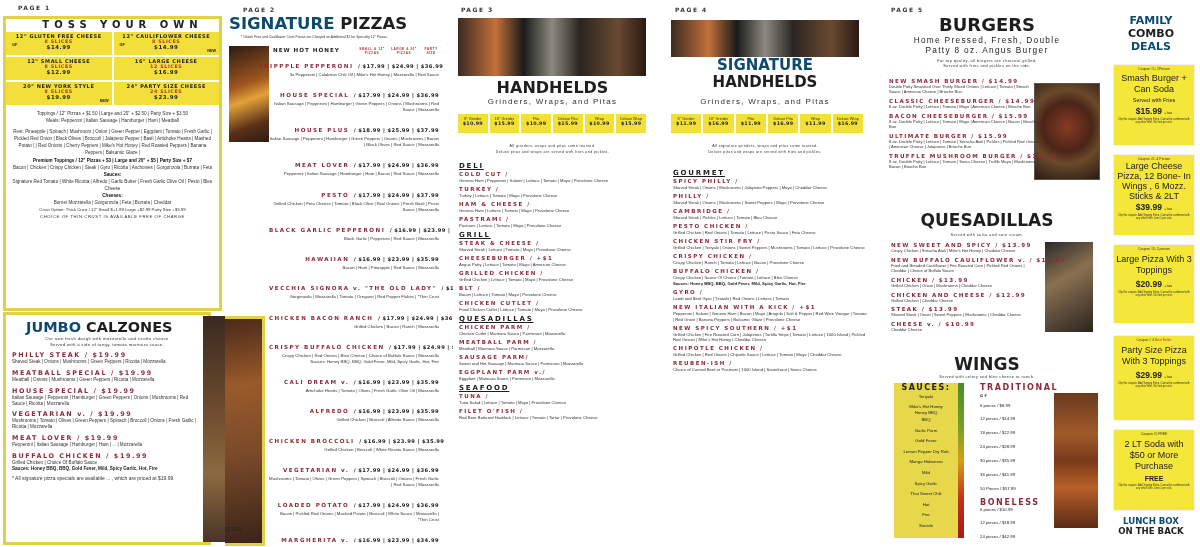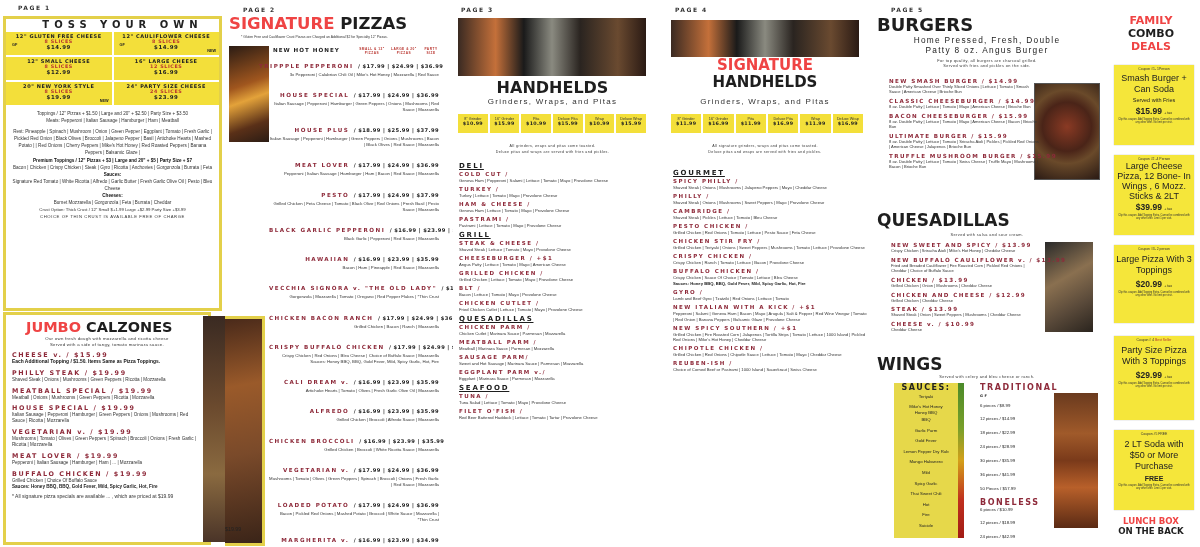--- a/index.html
+++ b/index.html
@@ -1,20 +1,20 @@
 <!DOCTYPE html>
 <html><head>
 <meta charset="utf-8">
 <style>
   * { box-sizing: border-box; margin: 0; padding: 0; }
   html, body { width: 1200px; height: 547px; overflow: hidden; background: #fff; }
   body { font-family: "Liberation Sans", sans-serif; color: #222; position: relative; }
   .page { position: absolute; top: 0; height: 547px; overflow: hidden; }
   .pg-label { font-family: "DejaVu Sans", sans-serif; font-weight: bold; font-size: 6px; letter-spacing: 1.5px; color: #333; position: absolute; }
-  .red { color: #ef4444; }
+  .red { color: #0c4a6e; }
   .dark { color: #1e1e1e; }
   .item-name { font-family: "DejaVu Sans", sans-serif; font-weight: bold; font-size: 6.3px; letter-spacing: 1.2px; color: #8e2a3a; white-space: nowrap; }
   .item-desc { font-size: 4.6px; color: #333; line-height: 6px; }
   .sauces-line { font-size: 4.6px; font-weight: bold; color: #222; }
 
   
   #p1 { left: 0; width: 225px; }
   .pizza-box { position: absolute; left: 3px; top: 16px; width: 219px; height: 295px; border: 3px solid #e3d04a; background: #fff; }
   .pizza-title { text-align: center; font-family: "DejaVu Sans", sans-serif; font-weight: bold; font-size: 17px; letter-spacing: 5px; color: #222; margin-top: 4px; line-height: 17px; }
   .pizza-sub { text-align: center; font-family: "DejaVu Sans", sans-serif; font-weight: bold; font-size: 10px; letter-spacing: 5px; color: #222; line-height: 11px; padding-left: 20px; }
@@ -64,21 +64,21 @@
   .hh-price .l { font-size: 3.8px; color: #333; }
   .hh-price .v { font-family: "DejaVu Sans", sans-serif; font-weight: bold; font-size: 4.8px; color: #222; letter-spacing: .3px; }
   .hh-note { position: absolute; left: 0; width: 195px; text-align: center; font-size: 3.6px; letter-spacing: .4px; line-height: 6px; color: #333; }
   .hh-list { position: absolute; left: 4px; width: 195px; }
   .hh-cat { font-family: "DejaVu Sans", sans-serif; font-weight: bold; font-size: 7px; letter-spacing: 1.8px; color: #1e1e1e; margin-top: 2px; line-height: 9px; text-decoration: underline; }
   .hh-item .item-name { font-size: 5.5px; letter-spacing: 1.5px; line-height: 7px; }
   .hh-item .item-desc { font-size: 4.2px; line-height: 5.4px; margin-bottom: 2.6px; }
 
   
   #p5 { left: 877px; width: 225px; }
-  .big-h { font-family: "DejaVu Sans", sans-serif; font-weight: bold; color: #1e1e1e; position: absolute; width: 220px; left: 0; }
+  .big-h { font-family: "DejaVu Sans", sans-serif; font-weight: bold; text-align: center; color: #1e1e1e; position: absolute; width: 220px; left: 0; }
   .burger-sub { position: absolute; left: 0; width: 220px; text-align: center; font-size: 8.3px; letter-spacing: 1.3px; line-height: 9.5px; color: #222; }
   .burger-note { position: absolute; left: 0; width: 220px; text-align: center; font-size: 3.9px; letter-spacing: .4px; line-height: 5px; color: #333; }
   .burger-list { position: absolute; left: 12px; top: 78px; width: 200px; }
   .b-item { margin-bottom: 3.3px; }
   .b-item .item-name { font-size: 5.6px; letter-spacing: 1.4px; }
   .b-item .item-desc { font-size: 4.1px; line-height: 5.4px; width: 150px; }
   .burger-img { position: absolute; left: 157px; top: 83px; width: 66px; height: 97px; background: radial-gradient(circle at 50% 45%,#8a3a24,#4a2418 40%,#6a4a2a 60%,#2a1a14); border: 1px solid #555; }
   .q-list { position: absolute; left: 14px; top: 242px; width: 200px; }
   .q-img { position: absolute; left: 168px; top: 242px; width: 48px; height: 90px; background: linear-gradient(150deg,#2a2a2a,#8a7050 40%,#5a4a3a 70%,#2a241e); }
   .wings-sauce { position: absolute; left: 17px; top: 383px; width: 70px; height: 155px; background: #e6d84a; text-align: center; border-right: 6px solid; border-image: linear-gradient(180deg,#4a8a2a,#7aa02a 30%,#d4a01a 50%,#c0301e 75%,#a01a14) 1; }
@@ -167,24 +167,20 @@
   <div class="calz-box">
     <div class="calz-title" style="padding-left:14px;">
       <span class="red">JUMBO</span>
       <span class="dark">CALZONES</span>
     </div>
     <div class="calz-intro">
       <div>Our own fresh dough with mozzarella and ricotta cheese</div>
       <div>Served with a side of tangy, tomato marinara sauce.</div>
     </div>
     <div class="calz-item">
-      <div class="item-name">CHEESE v. / $15.99</div>
-      <div class="item-desc" style="font-weight:bold;color:#111;font-size:4.9px">Each Additional Topping / $1.50. Items Same as Pizza Toppings.</div>
-    </div>
-    <div class="calz-item">
       <div class="item-name">PHILLY STEAK / $19.99</div>
       <div class="item-desc">Shaved Steak | Onions | Mushrooms | Green Peppers | Ricotta | Mozzarella</div>
     </div>
     <div class="calz-item">
       <div class="item-name">MEATBALL SPECIAL / $19.99</div>
       <div class="item-desc">Meatball | Onions | Mushrooms | Green Peppers | Ricotta | Mozzarella</div>
     </div>
     <div class="calz-item">
       <div class="item-name">HOUSE SPECIAL / $19.99</div>
       <div class="item-desc">Italian Sausage | Pepperoni | Hamburger | Green Peppers | Onions | Mushrooms | Red Sauce | Ricotta | Mozzarella</div>

